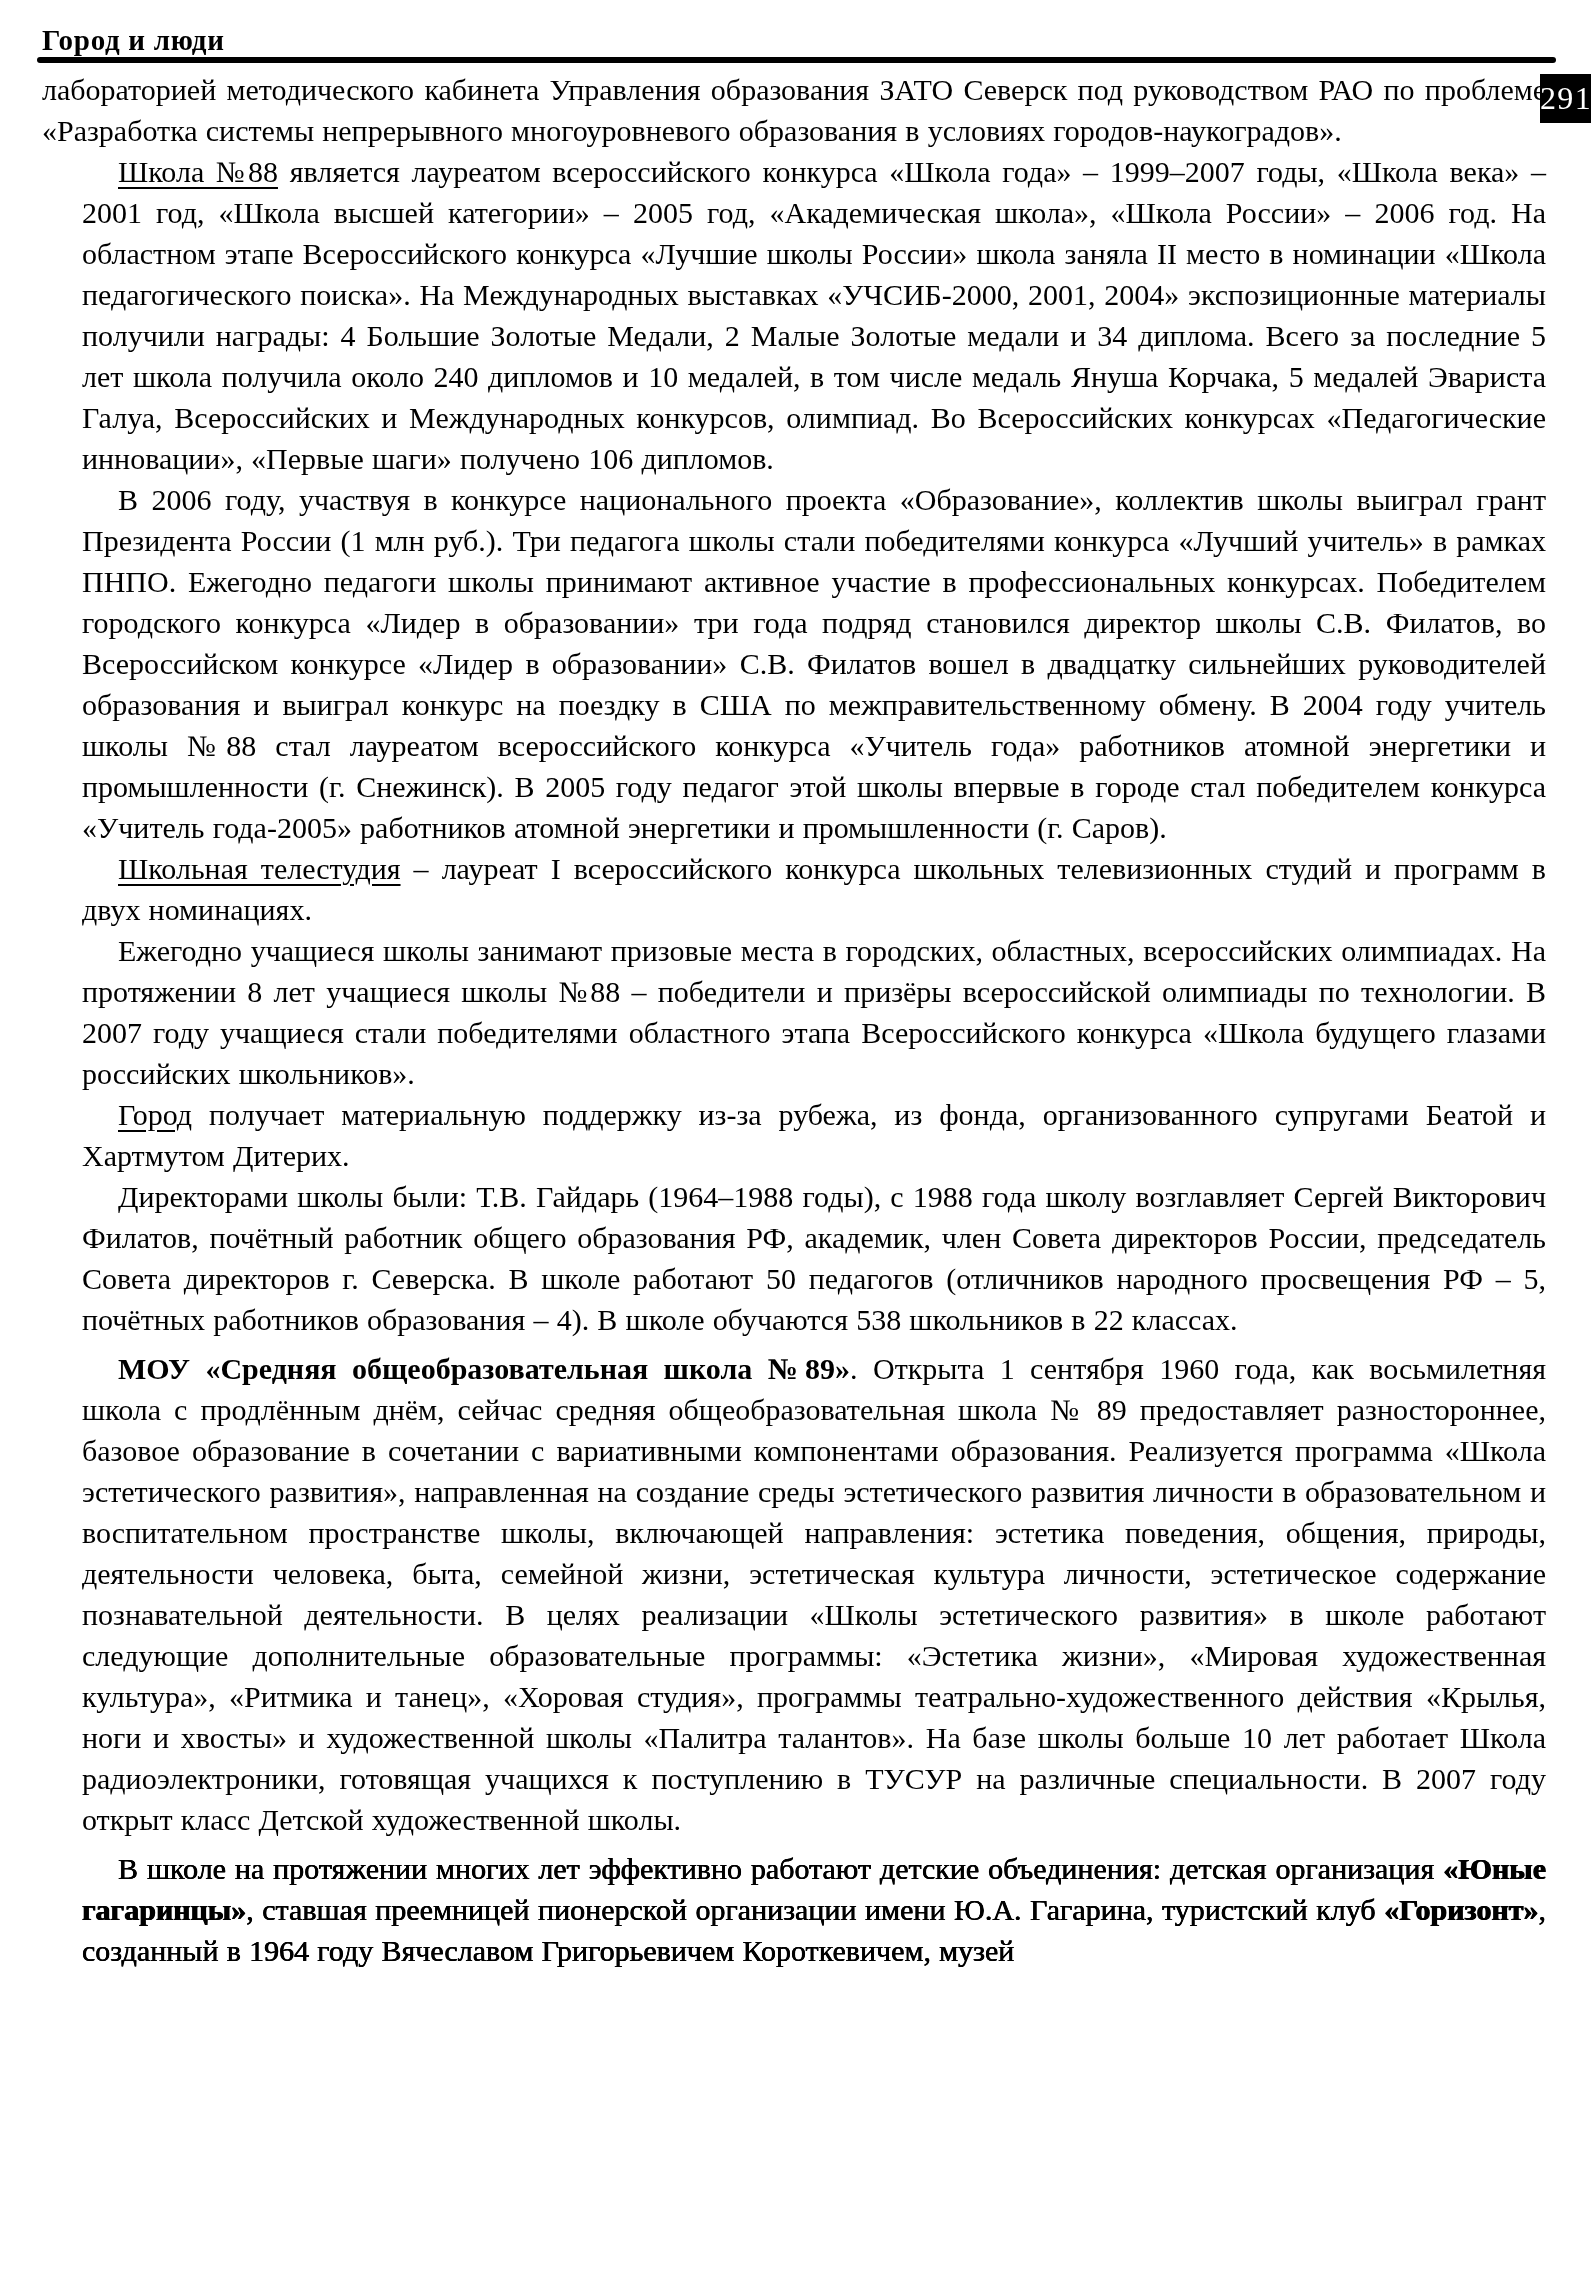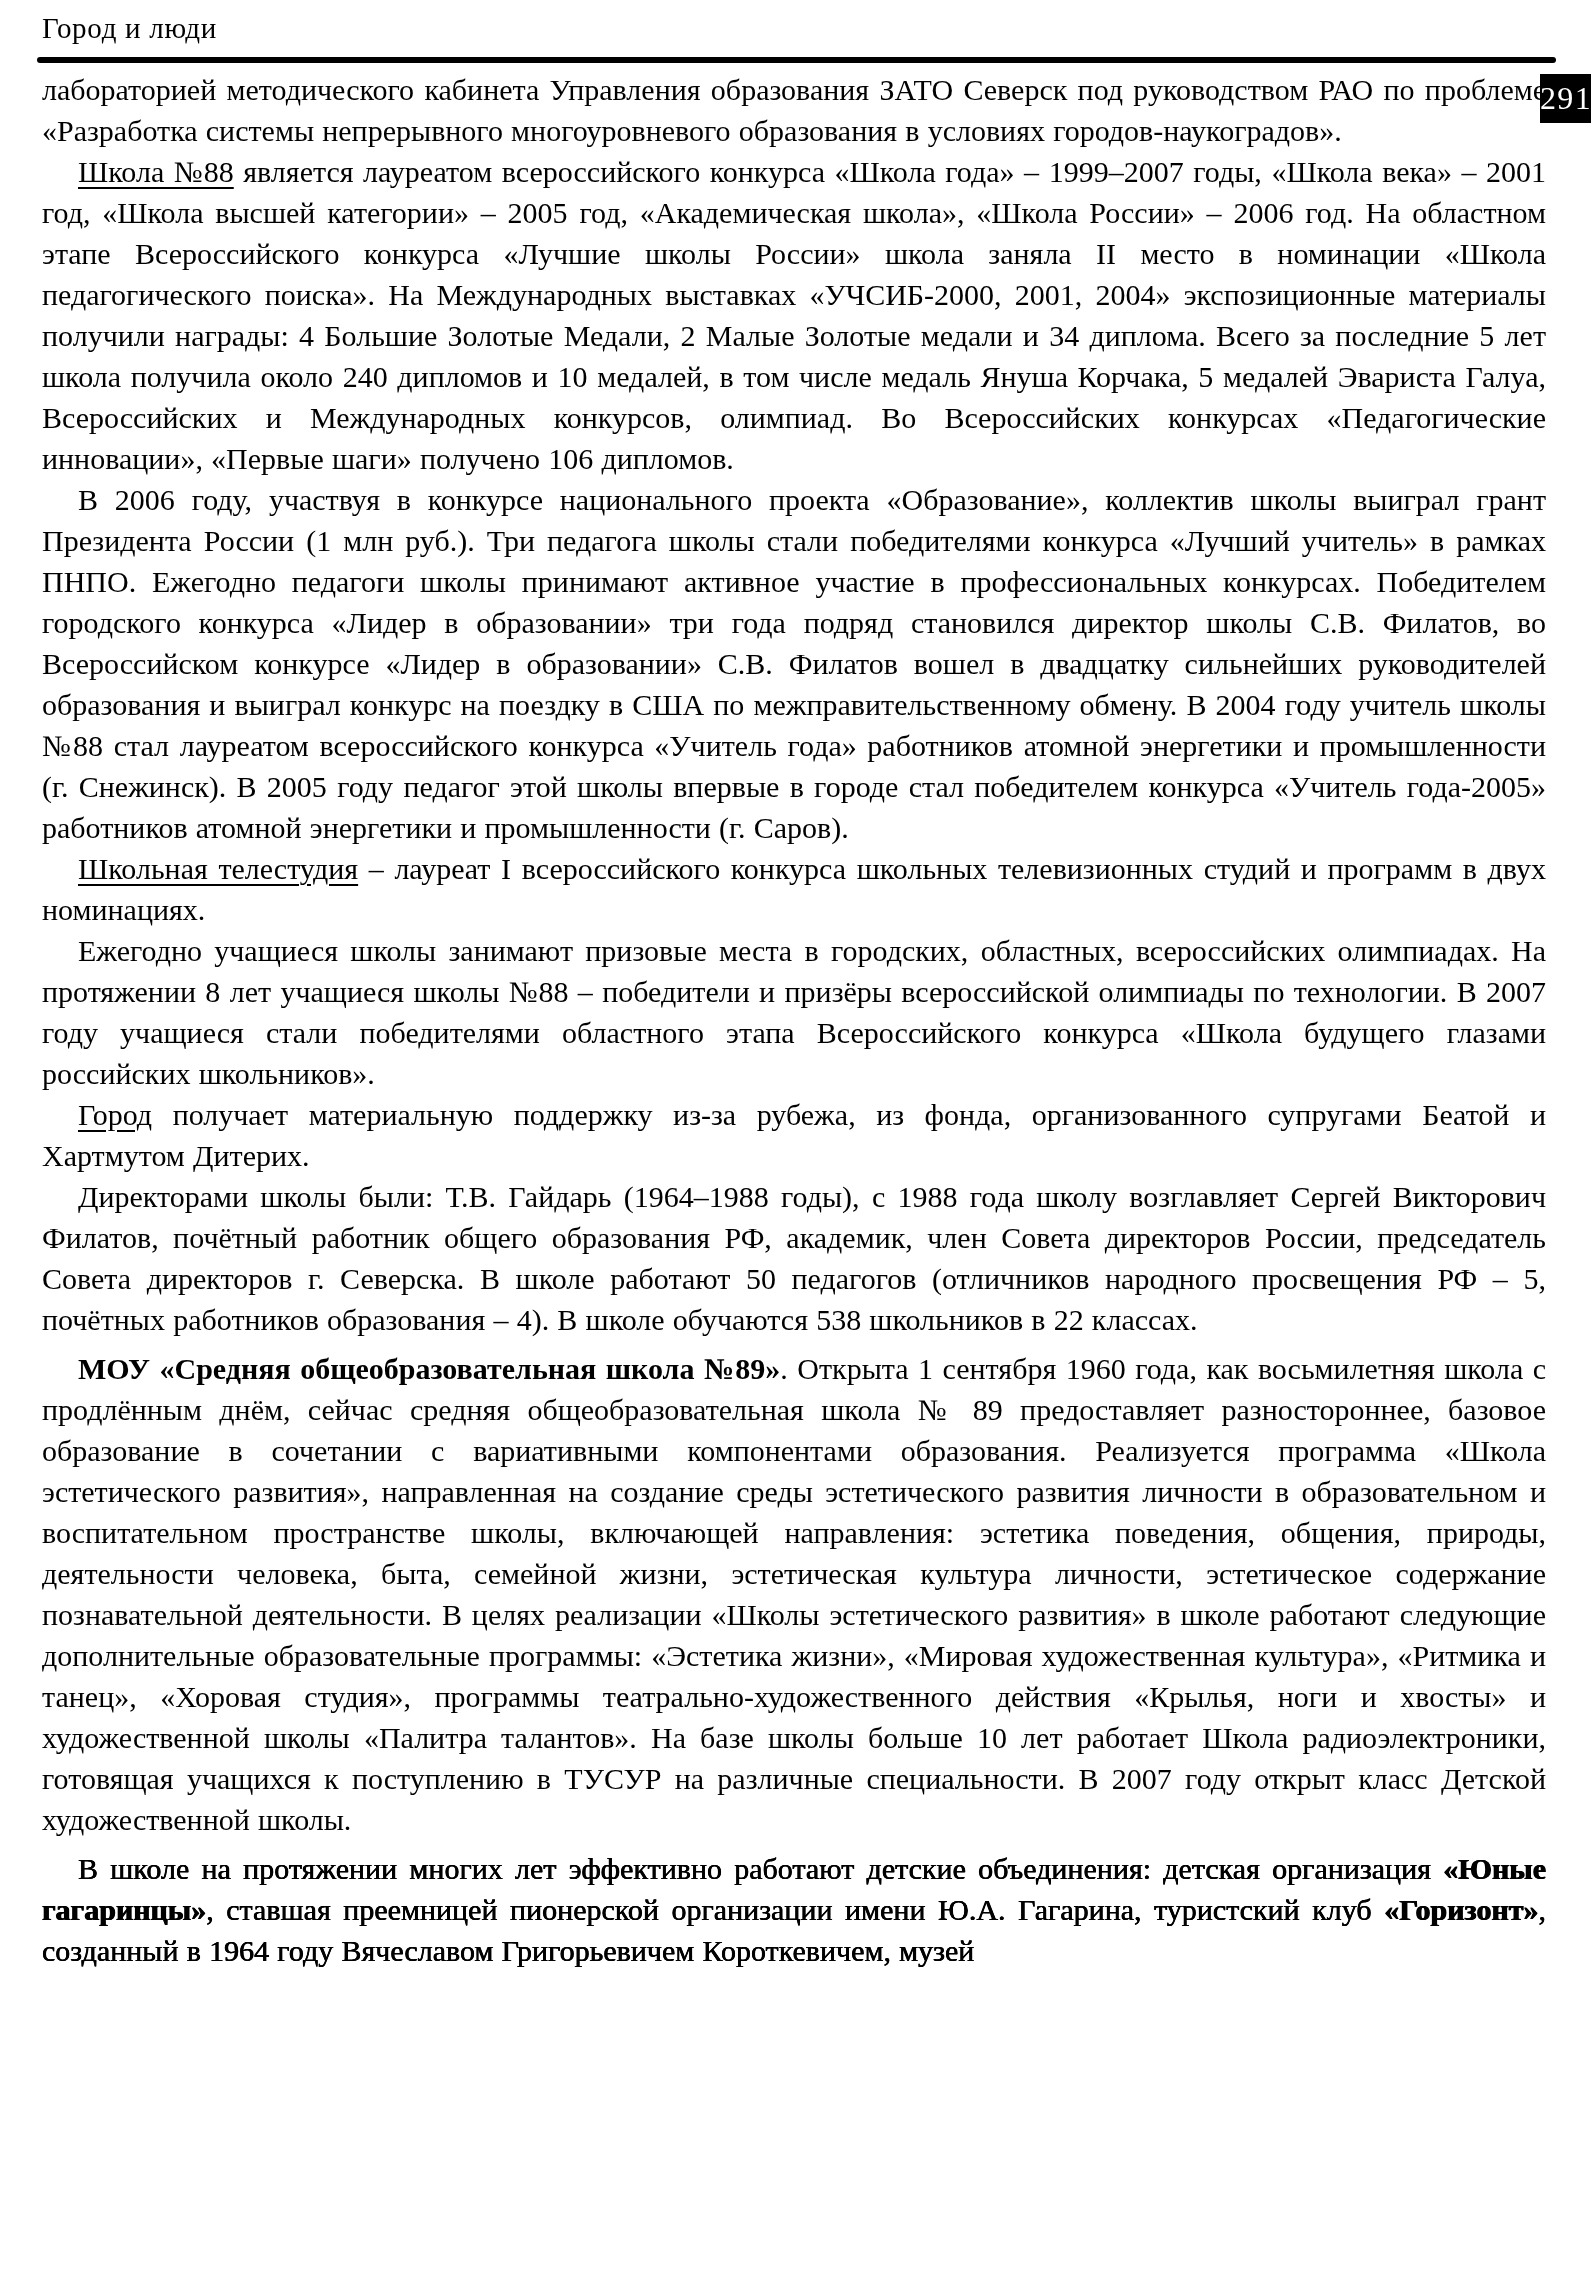--- a/index.html
+++ b/index.html
@@ -12,23 +12,23 @@
     width: 1592px;
     height: 2295px;
     background: #ffffff;
     color: #000000;
     font-family: "Liberation Serif", "DejaVu Serif", serif;
     overflow: hidden;
   }
   .running-head {
     position: absolute;
     left: 42px;
-    top: 12px;
+    top: 24px;
     font-size: 29px;
-    font-weight: normal;
+    font-weight: bold;
     letter-spacing: 0.7px;
     white-space: nowrap;
   }
   .head-rule {
     position: absolute;
     left: 37px;
     width: 1519px;
     top: 57px;
     height: 6px;
     background: #000000;
@@ -53,21 +53,21 @@
     position: absolute;
     left: 42px;
     top: 69px;
     width: 1504px;
     text-align: justify;
     font-size: 30px;
     line-height: 41px;
     word-spacing: 0.7px;
   }
   .para { margin: 0; }
-  .para.indent { text-indent: 36px; }
+  .para.indent { text-indent: 36px; margin-left: 40px; }
   .para.sp-before { margin-top: 8px; }
   .seg-normal { font-weight: normal; }
   .seg-bold { font-weight: bold; }
   .seg-semibold { text-shadow: 0.3px 0 0 #000, -0.3px 0 0 #000; }
   .seg-semibold-bold { font-weight: bold; text-shadow: 0.5px 0 0 #000, -0.5px 0 0 #000; }
   .seg-underline {
     text-decoration: underline;
     text-decoration-thickness: 2px;
     text-underline-offset: 4.6px;
   }

